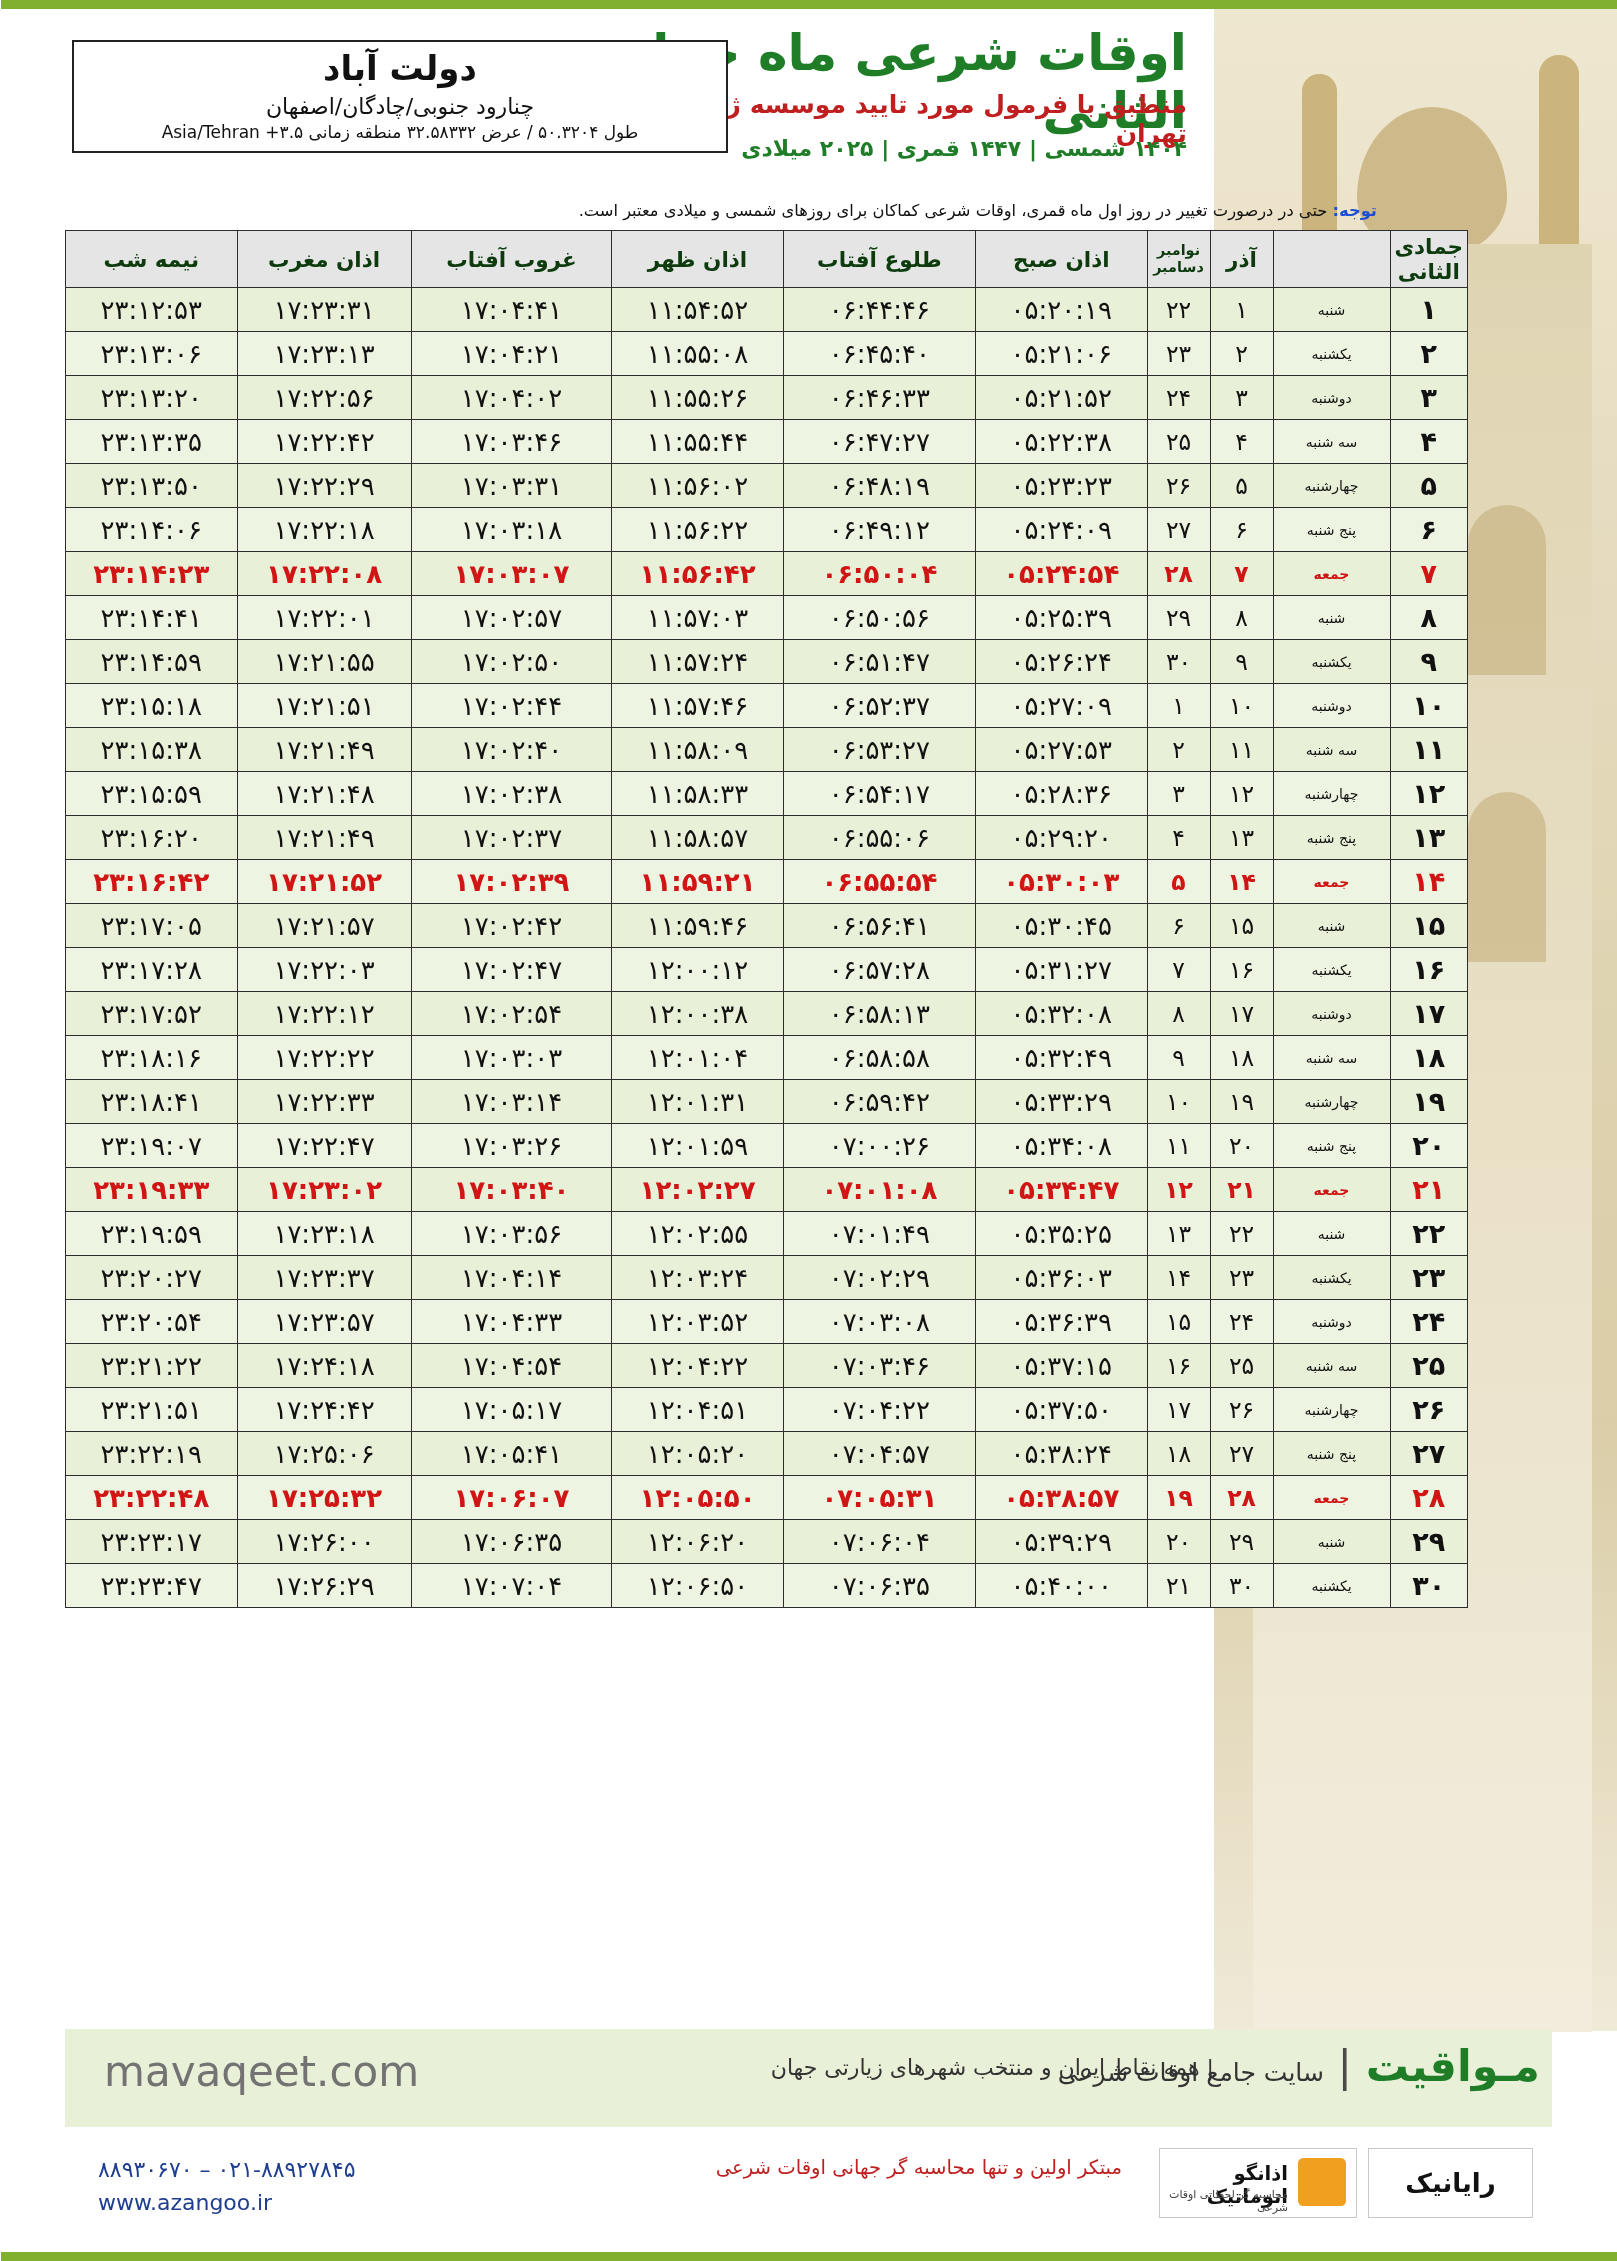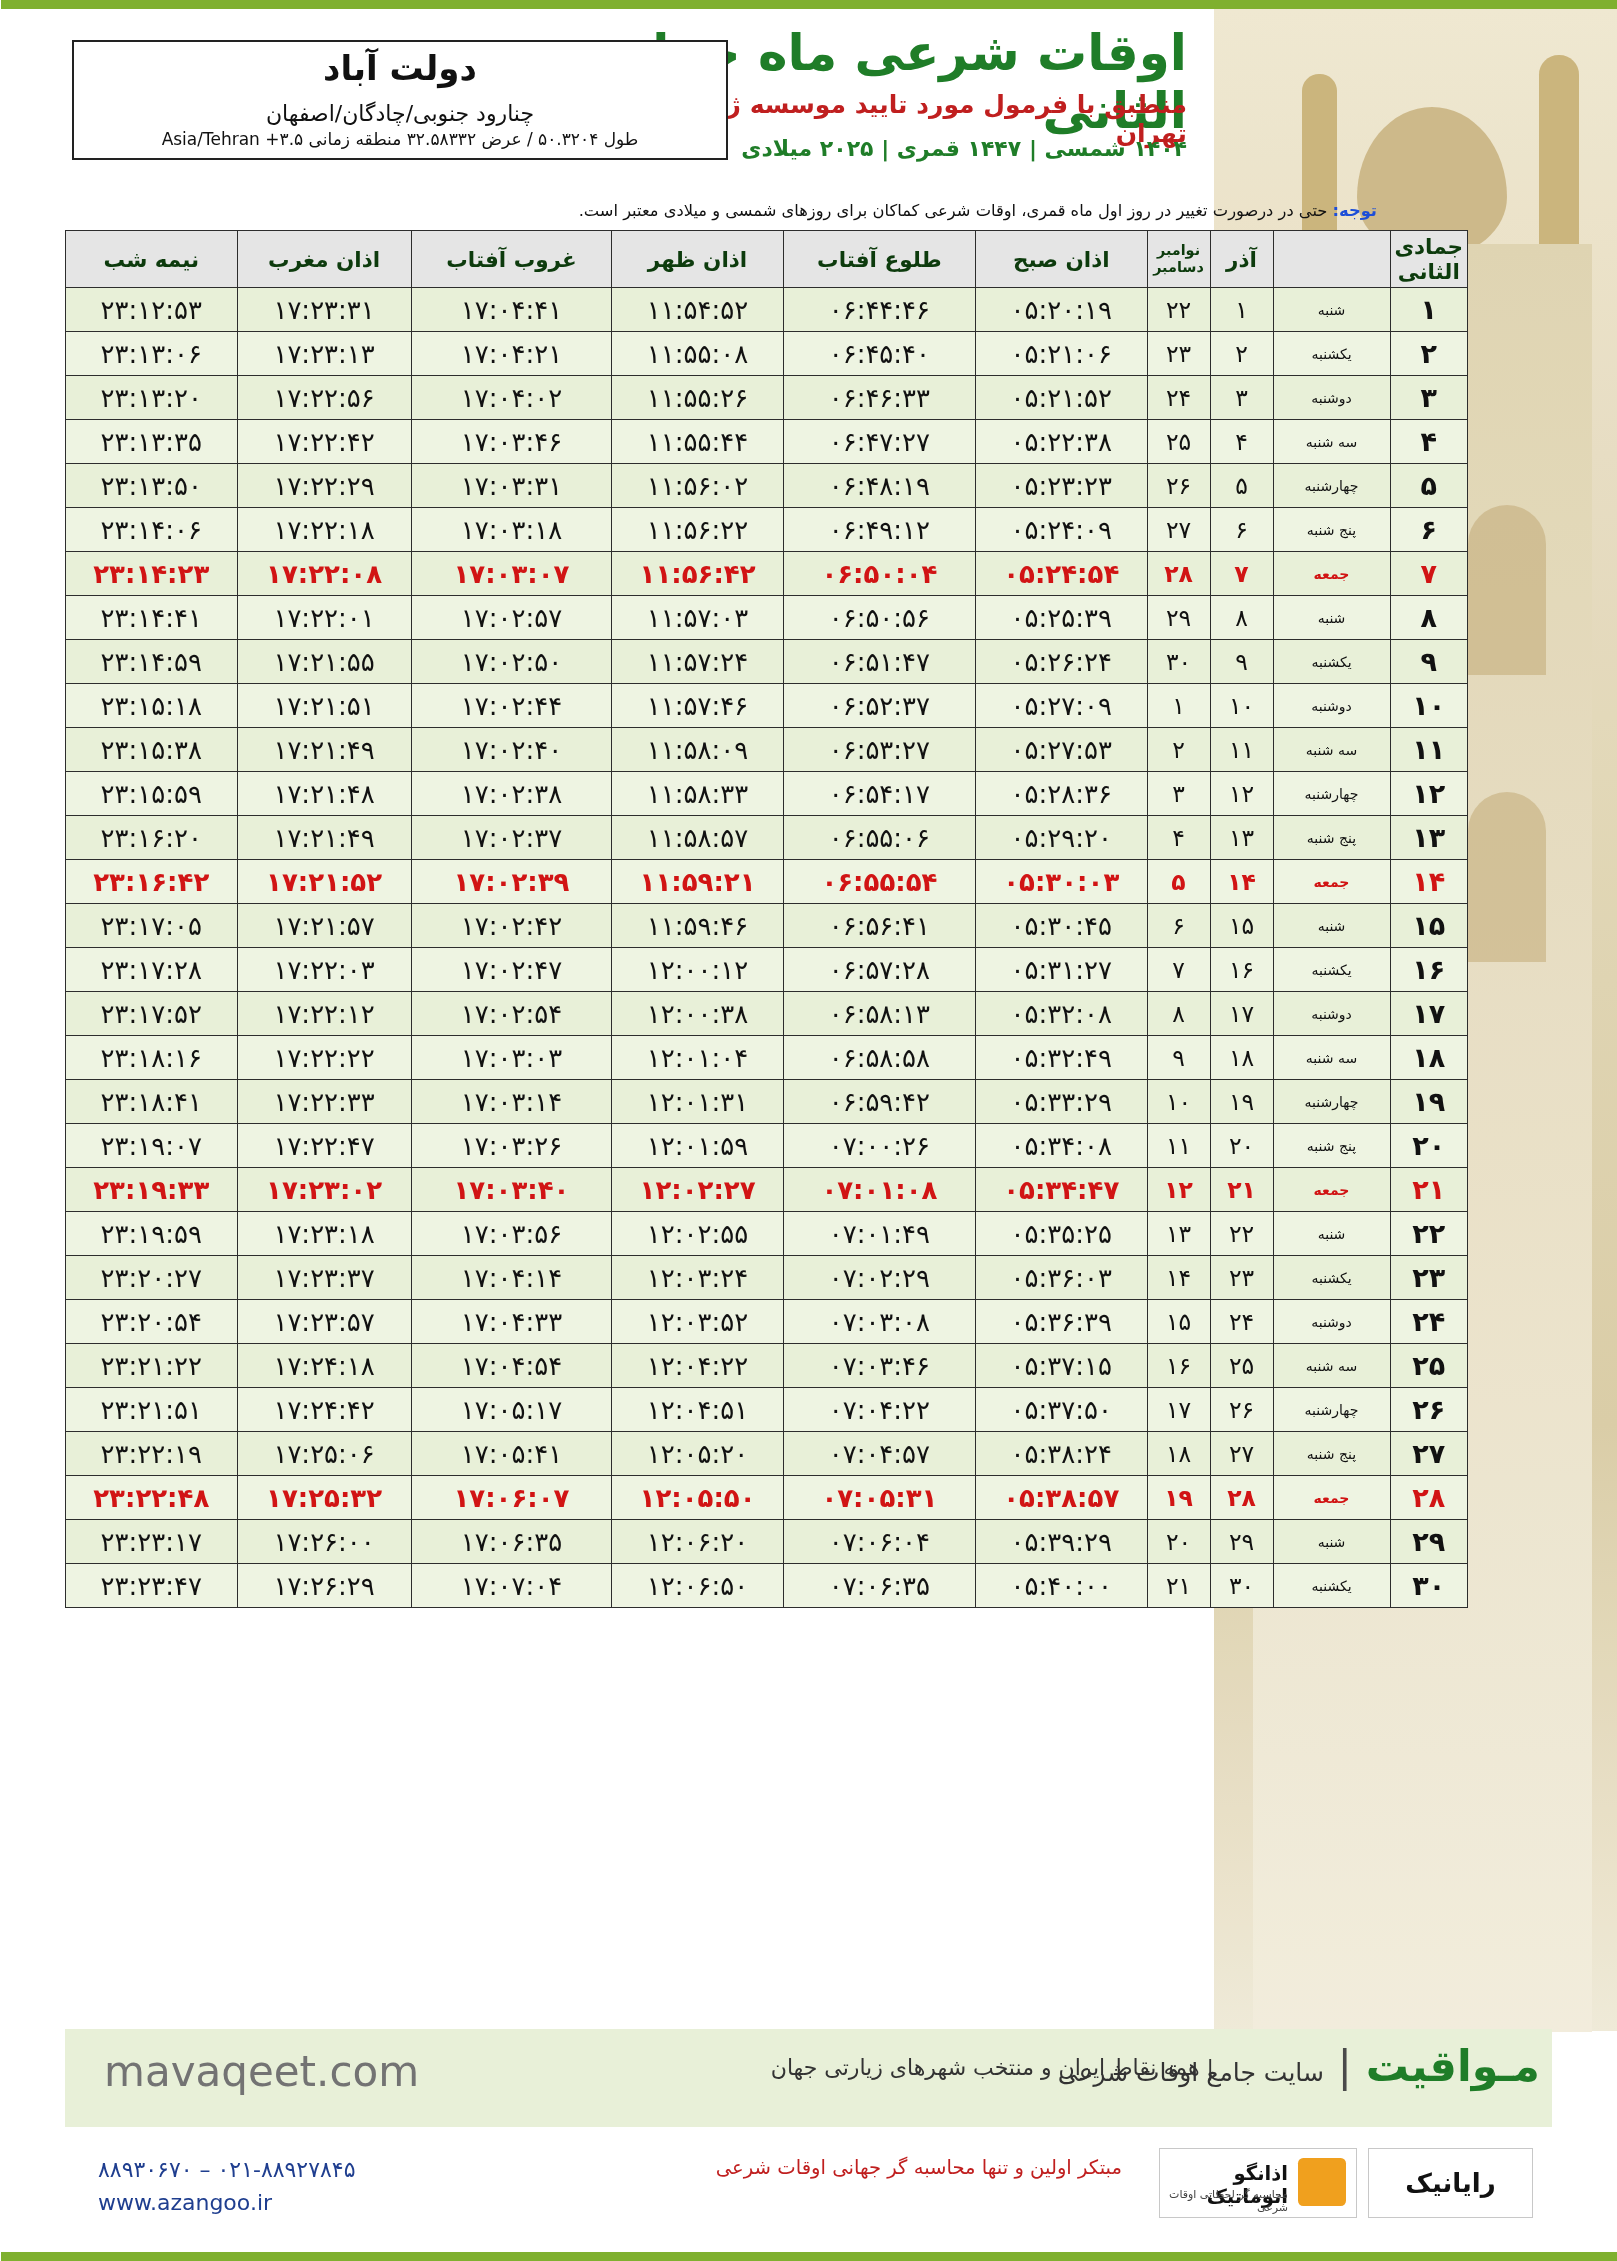--- a/index.html
+++ b/index.html
@@ -17,21 +17,21 @@
 
   
   .hdr-title{position:absolute;top:23.5px;right:431px;width:744px;text-align:right;
     font-family:"DejaVu Sans", sans-serif;font-size:50px;font-weight:bold;color:#1f7d28;letter-spacing:-0.7px;}
   .hdr-sub{position:absolute;top:90px;right:431px;width:744px;text-align:right;font-size:25px;font-weight:bold;color:#c01f1f;}
   .hdr-dates{position:absolute;top:136px;right:431px;width:744px;text-align:right;font-size:22px;font-weight:bold;color:#1f7d28;}
 
   
   .city-box{position:absolute;top:40px;left:72px;width:652px;border:2px solid #222;background:#ffffff;padding:6.5px 0 9px;text-align:center;}
   .city-name{font-size:34px;font-weight:bold;color:#111;line-height:1.15;}
-  .city-sub{font-size:22px;color:#111;margin-top:13px;}
+  .city-sub{font-size:22px;color:#111;margin-top:6px;}
   .city-geo{font-size:17px;color:#111;margin-top:3px;}
 
   .note{position:absolute;top:201px;left:72px;width:1305px;text-align:right;direction:rtl;font-size:16.3px;color:#111;}
   .note b{color:#1d4ed8;}
 
   
   table{position:absolute;top:230px;left:65px;border-collapse:collapse;width:1403px;
     direction:rtl;font-family:"DejaVu Sans", sans-serif;}
   th,td{border:1.3px solid #2d2d2d;text-align:center;}
   thead th{background:#e5e5e5;color:#0d3b0d;font-size:21.5px;font-weight:bold;height:56px;padding:0 3.9px;}

